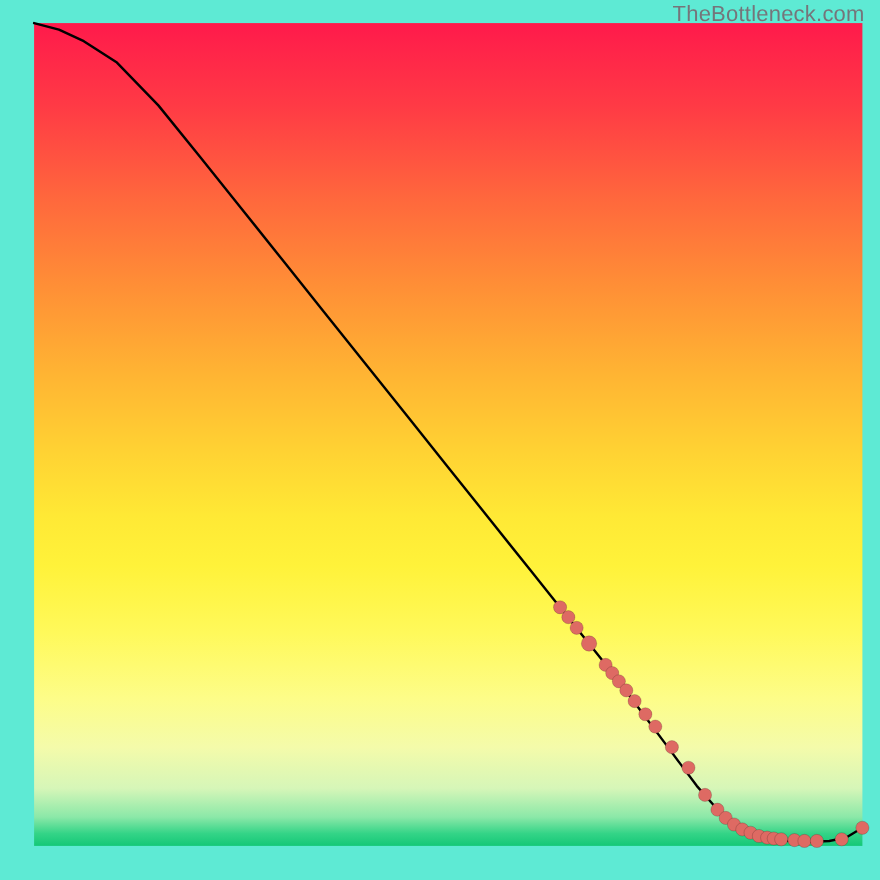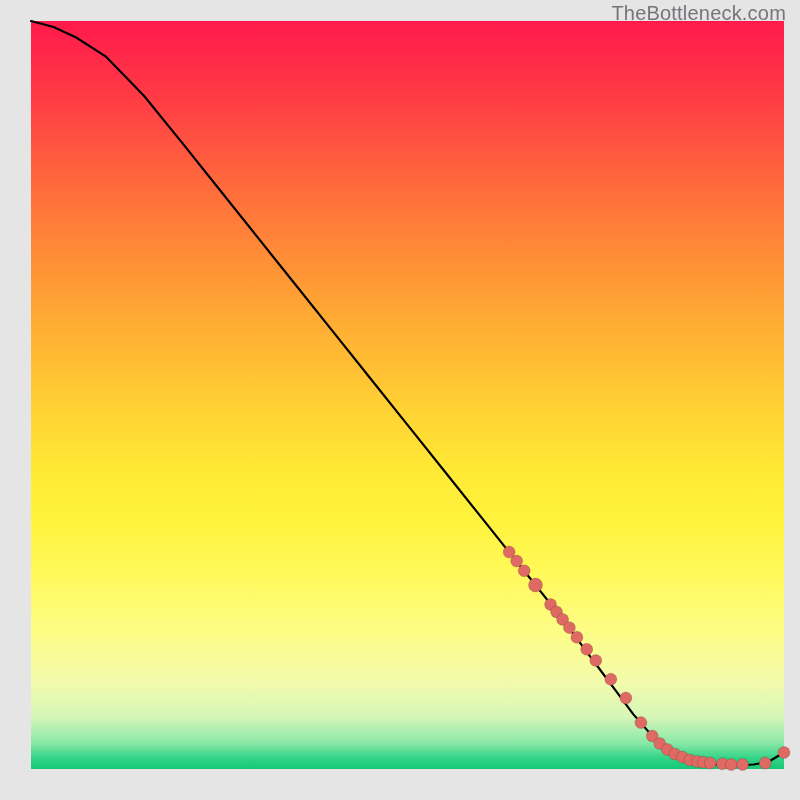--- a/index.html
+++ b/index.html
@@ -8,21 +8,21 @@
     width: 800px;
     height: 800px;
     background: #000;
     overflow: hidden;
     font-family: Arial, Helvetica, sans-serif;
   }
   .stage {
     position: relative;
     width: 800px;
     height: 800px;
-    background: #e5e5e5;
+    background: #5eead4;
   }
   .plot {
     position: absolute;
     left: 31px;
     top: 21px;
     width: 753px;
     height: 748px;
     
     background: linear-gradient(
       to bottom,

